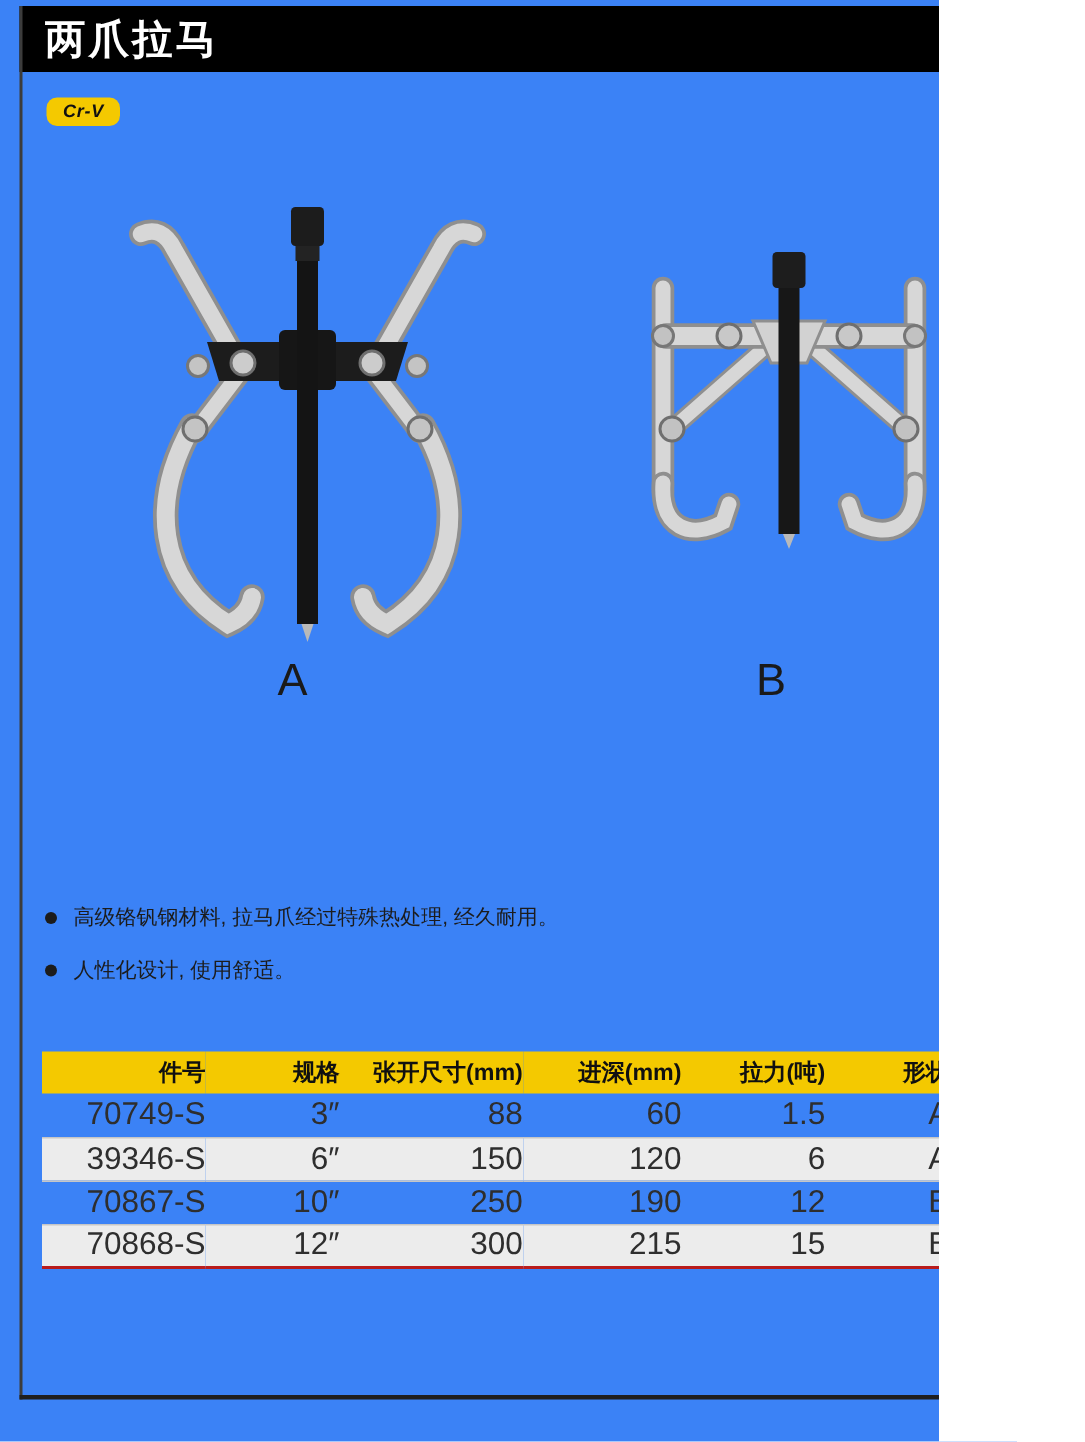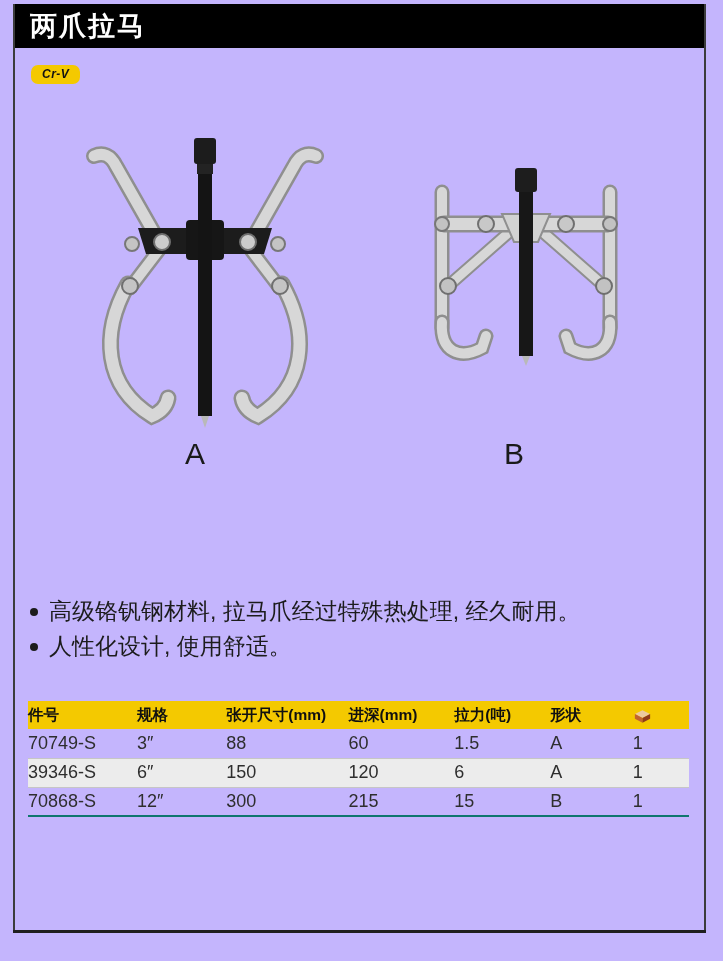--- a/index.html
+++ b/index.html
@@ -1,18 +1,18 @@
 <!DOCTYPE html>
 <html><head>
 <meta charset="utf-8">
 <style>
   * { margin:0; padding:0; box-sizing:border-box; }
   html,body { background:#ffffff; }
   body { font-family:"Liberation Sans","DejaVu Sans",sans-serif; }
-  .page { position:relative; width:723px; height:961px; background:#c4b5fd; overflow:hidden; }
+  .page { position:relative; width:626px; height:961px; background:#3b82f6; overflow:hidden; }
 
   
   .border-left  { position:absolute; left:13px;  top:4px; width:2px; height:929px; background:#3c3c3c; }
   .border-right { position:absolute; left:704px; top:4px; width:2px; height:929px; background:#3c3c3c; }
   .bottom-rule  { position:absolute; left:13px;  top:930px; width:693px; height:3px; background:#1f1f1f; }
 
   
   .titlebar { position:absolute; left:13px; top:4px; width:693px; height:44px; background:#000000;
               color:#ffffff; font-size:27px; font-weight:bold; line-height:44px; padding-left:17px;
               letter-spacing:2px; }
@@ -24,34 +24,34 @@
 
   
   .product-a { position:absolute; left:70px;  top:132px; width:270px; height:302px; }
   .product-b { position:absolute; left:386px; top:166px; width:280px; height:226px; }
   .product-label { position:absolute; width:60px; text-align:center; font-size:30px; color:#1a1a1a; }
   .label-a { left:165px; top:437px; }
   .label-b { left:484px; top:437px; }
 
   
   .features { position:absolute; left:30px; top:594px; list-style:none; width:620px; }
-  .features li { position:relative; font-size:23px; color:#1c1c1c; line-height:35px; padding-left:19px; }
+  .features li { position:relative; font-size:14px; color:#1c1c1c; line-height:35px; padding-left:19px; }
   .features li::before { content:""; position:absolute; left:0; top:14px; width:8px; height:8px;
                          border-radius:50%; background:#1c1c1c; }
 
   
   .spec-table { position:absolute; left:28px; top:701px; width:661px; border-collapse:collapse;
-                table-layout:fixed; text-align:left; }
+                table-layout:fixed; text-align:right; }
   .spec-table col.c1{width:16.5%} .spec-table col.c2{width:13.5%} .spec-table col.c3{width:18.5%}
   .spec-table col.c4{width:16%}  .spec-table col.c5{width:14.5%} .spec-table col.c6{width:12.5%}
   .spec-table col.c7{width:8.5%}
   .spec-table thead th { background:#F4C900; height:28px; font-size:15.5px; font-weight:bold; color:#101010; }
-  .spec-table tbody td { height:29px; font-size:18px; color:#2e2e2e; border-bottom:1px solid #c6c6c6; }
+  .spec-table tbody td { height:29px; font-size:21px; color:#2e2e2e; border-bottom:1px solid #c6c6c6; }
   .spec-table tbody tr:nth-child(even) td { background:#ECECEC; }
-  .spec-table tbody tr:last-child td { border-bottom:2px solid #0f766e; }
+  .spec-table tbody tr:last-child td { border-bottom:2px solid #b91c1c; }
   .qty-icon svg { vertical-align:middle; }
 
   .chrome-outline { stroke:#8f8f8f; fill:none; stroke-linecap:round; }
   .chrome-fill    { stroke:#d7d7d7; fill:none; stroke-linecap:round; }
 </style>
 </head>
 <body>
 
 <div class="page">
 
@@ -187,20 +187,29 @@
       <tr>
         <td>39346-S</td>
         <td>6″</td>
         <td>150</td>
         <td>120</td>
         <td>6</td>
         <td>A</td>
         <td>1</td>
       </tr>
       <tr>
+        <td>70867-S</td>
+        <td>10″</td>
+        <td>250</td>
+        <td>190</td>
+        <td>12</td>
+        <td>B</td>
+        <td>1</td>
+      </tr>
+      <tr>
         <td>70868-S</td>
         <td>12″</td>
         <td>300</td>
         <td>215</td>
         <td>15</td>
         <td>B</td>
         <td>1</td>
       </tr>
     </tbody>
   </table>

